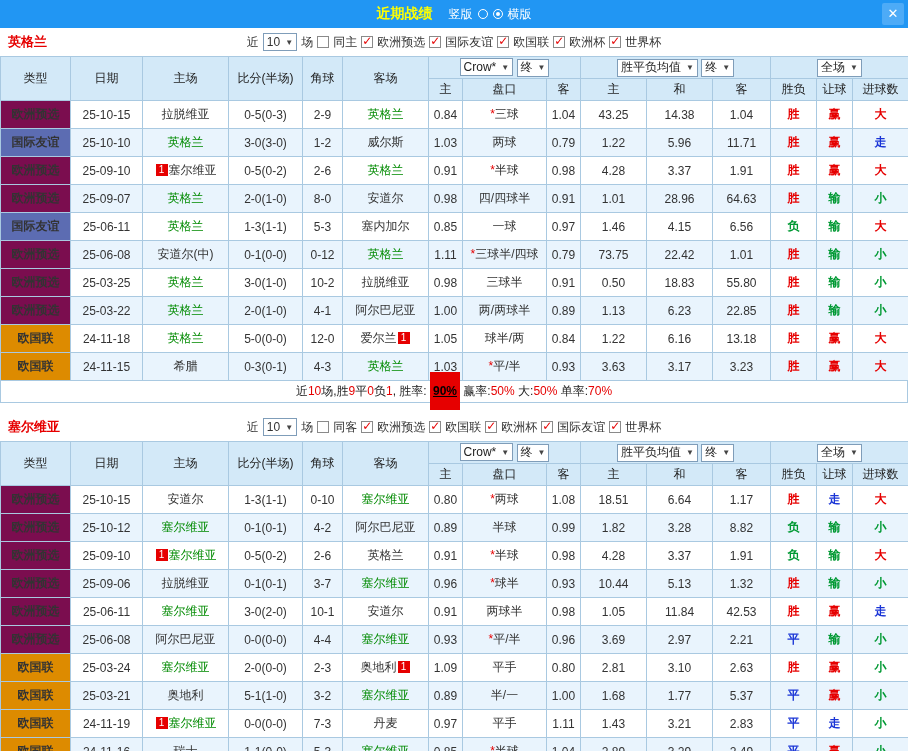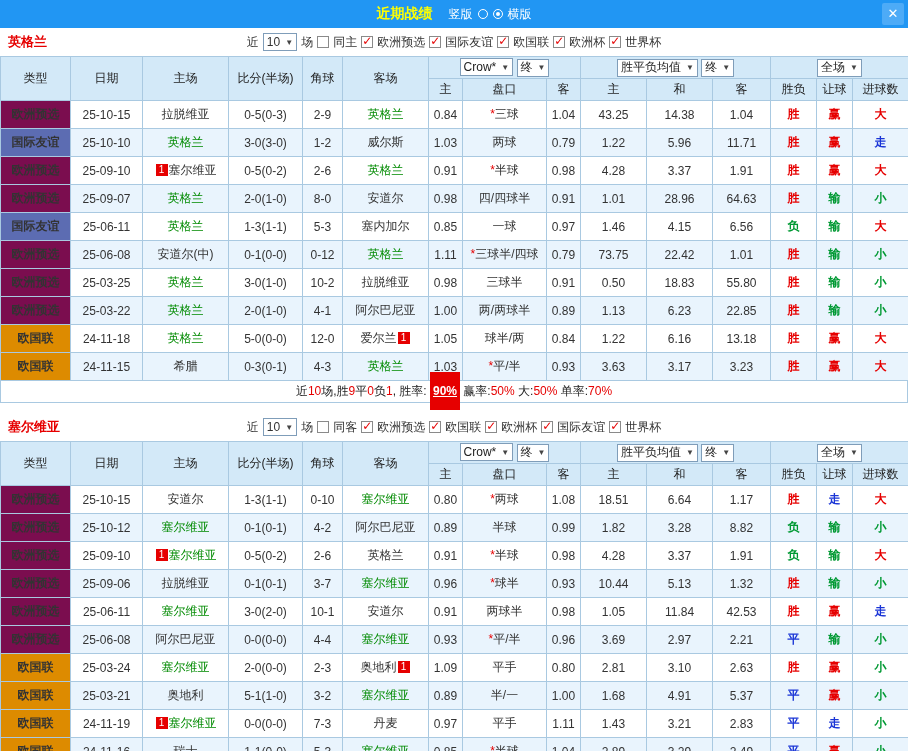--- a/index.html
+++ b/index.html
@@ -42,21 +42,21 @@
   .focal { color:#008a00; }
   .rank-badge { display:inline-block; min-width:12px; height:12px; line-height:12px; background:#e60000;
     color:#fff; font-size:10px; text-align:center; margin:0 1px; vertical-align:1px; }
   .star { color:#e60000; }
 
   
   .summary { height:22px; line-height:21px; text-align:center; border:1px solid #a9c9e1;
     border-top:none; background:#fff; font-size:12px; }
   .seg-k { color:#222; }
   .seg-r { color:#e60000; }
-  .seg-badge { background:#e60000; color:#ffffff; padding:12px 3px; font-weight:bold;text-decoration:underline; }
+  .seg-badge { background:#e60000; color:#000000; padding:12px 3px; font-weight:bold;text-decoration:underline; }
 
   .section-gap { height:10px; background:#fff; }
 </style>
 </head>
 <body>
 
 <div class="titlebar">
   <span class="title">近期战绩</span>
   <span class="radio-group">
     <span>竖版</span>
@@ -547,21 +547,21 @@
           <td class="league-cell" style="background-color: rgb(221, 139, 0);">欧国联</td>
           <td>25-03-21</td>
           <td><span>奥地利</span></td>
           <td class="score-cell">5-1(1-0)</td>
           <td>3-2</td>
           <td><span class="focal">塞尔维亚</span></td>
           <td>0.89</td>
           <td>半/一</td>
           <td>1.00</td>
           <td>1.68</td>
-          <td>4.91</td>
+          <td>1.77</td>
           <td>5.37</td>
           <td style="color: rgb(26, 53, 214); font-weight: bold;">平</td>
           <td style="color: rgb(230, 0, 0); font-weight: bold;">赢</td>
           <td style="color: rgb(0, 153, 51); font-weight: bold;">小</td>
         </tr>
         <tr>
           <td class="league-cell" style="background-color: rgb(221, 139, 0);">欧国联</td>
           <td>24-11-19</td>
           <td><span class="rank-badge">1</span><span class="focal">塞尔维亚</span></td>
           <td class="score-cell">0-0(0-0)</td>

